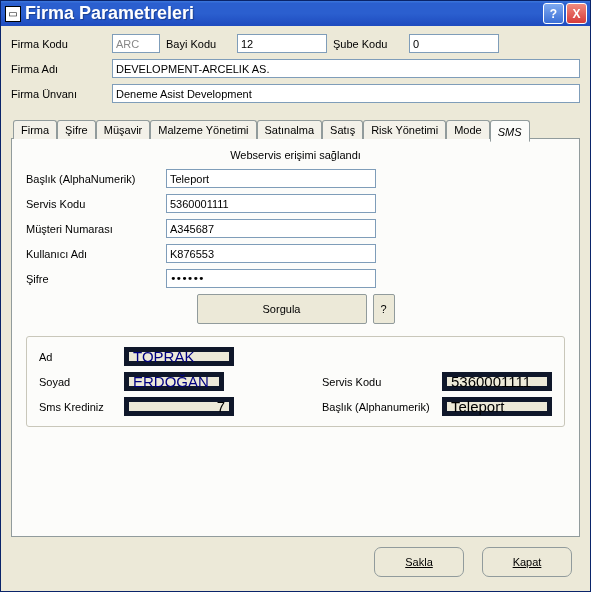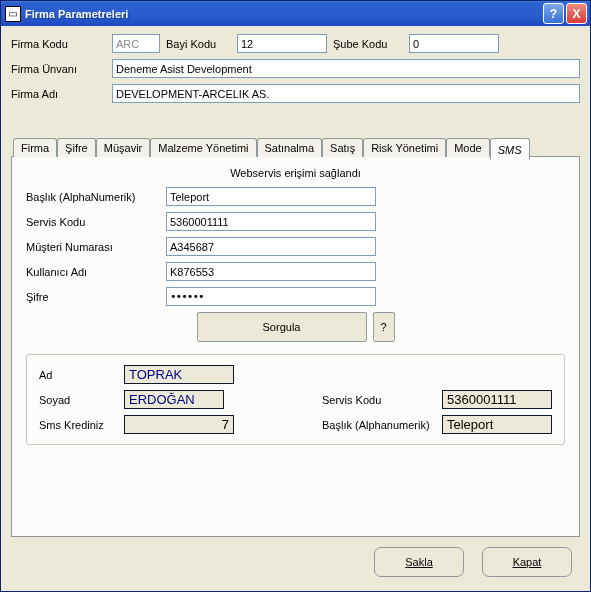--- a/index.html
+++ b/index.html
@@ -31,21 +31,21 @@
     background: #fff;
     border: 1px solid #000;
     margin-right: 4px;
     display: inline-flex;
     align-items: center;
     justify-content: center;
   }
   .titlebar-icon span { color:#000; font-size:10px; line-height:1; }
   .titlebar-title {
     font-weight: bold;
-    font-size: 11px;
+    font-size: 18px;
     flex: 1;
     text-shadow: 1px 1px 1px rgba(0,0,0,.3);
   }
   .titlebar-btns { display: flex; gap: 2px; }
   .tbtn {
     width: 21px; height: 21px;
     border-radius: 3px;
     border: 1px solid #fff;
     display: flex; align-items:center; justify-content:center;
     font-weight: bold;
@@ -70,21 +70,21 @@
     background: #fff;
     font-family: inherit;
     font-size: 11px;
   }
   input.textfield[disabled] { color:#888; background:#fff; }
   .w60 { width: 48px; }
   .w120 { width:90px; }
   .w200 { width:210px; }
   .wfull { flex:1; }
 
-  .tabs-wrap { margin-top:26px; flex:1; display:flex; flex-direction:column; }
+  .tabs-wrap { margin-top:8px; flex:1; display:flex; flex-direction:column; }
   .tabstrip {
     display:flex;
     align-items:flex-end;
     height:21px;
     padding-left:2px;
     position:relative;
     z-index:2;
   }
   .tab {
     border:1px solid #919b9c;
@@ -133,29 +133,29 @@
   .btn.small { width:22px; padding:0; }
   .group {
     border:1px solid #c9c7ba;
     padding:10px 12px;
     border-radius:3px;
     background:#fcfcfa;
   }
   .grow { display:flex; align-items:center; margin-bottom:6px; }
   .glabel { width:85px; }
   .ro {
-    border:1px solid #0f172a;
+    border:5px solid #0f172a;
     background:#ece9d8;
     height:19px;
     padding:0 4px;
     display:flex;
     align-items:center;
     color:#000080;
     font-family:inherit;
-    font-size:13px;
+    font-size:15px;
   }
   .ro.right { justify-content:flex-end; color:#000; }
   .ro.plain { color:#000; }
   .footer {
     display:flex;
     justify-content:flex-end;
     gap:18px;
     padding:10px 8px 4px 0;
   }
   .btn.footer-btn { width:90px; text-decoration:underline;border-radius:7px; }
@@ -180,26 +180,26 @@
   <div class="client">
     <div class="form-row">
       <span class="lbl">Firma Kodu</span>
       <input class="textfield w60" disabled="" value="ARC" style="">
       <span class="lbl2">Bayi Kodu</span>
       <input class="textfield w120" value="12" style="">
       <span class="lbl2" style="width:70px">Şube Kodu</span>
       <input class="textfield w120" value="0" style="">
     </div>
     <div class="form-row">
+      <span class="lbl">Firma Adı</span>
+      <input class="textfield wfull" value="DEVELOPMENT-ARCELIK AS." style="">
+    </div>
+    <div class="form-row">
       <span class="lbl">Firma Ünvanı</span>
       <input class="textfield wfull" value="Deneme Asist Development" style="">
-    </div>
-    <div class="form-row">
-      <span class="lbl">Firma Adı</span>
-      <input class="textfield wfull" value="DEVELOPMENT-ARCELIK AS." style="">
     </div>
 
     <div class="tabs-wrap">
       <div class="tabstrip">
         <div class="tab">Firma</div>
         <div class="tab">Şifre</div>
         <div class="tab">Müşavir</div>
         <div class="tab">Malzeme Yönetimi</div>
         <div class="tab">Satınalma</div>
         <div class="tab">Satış</div>

